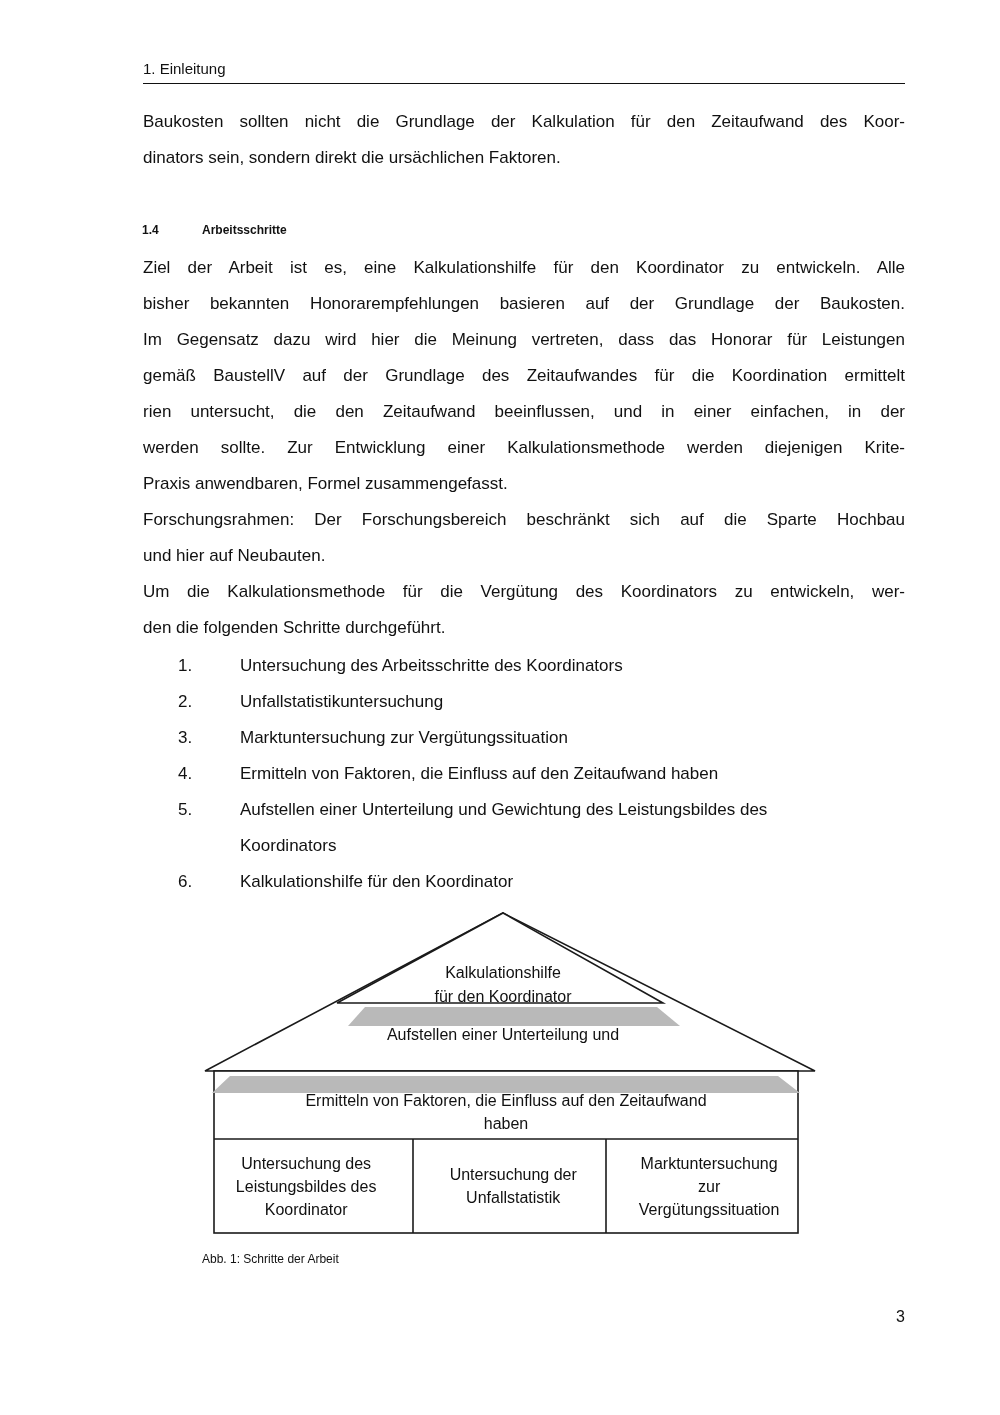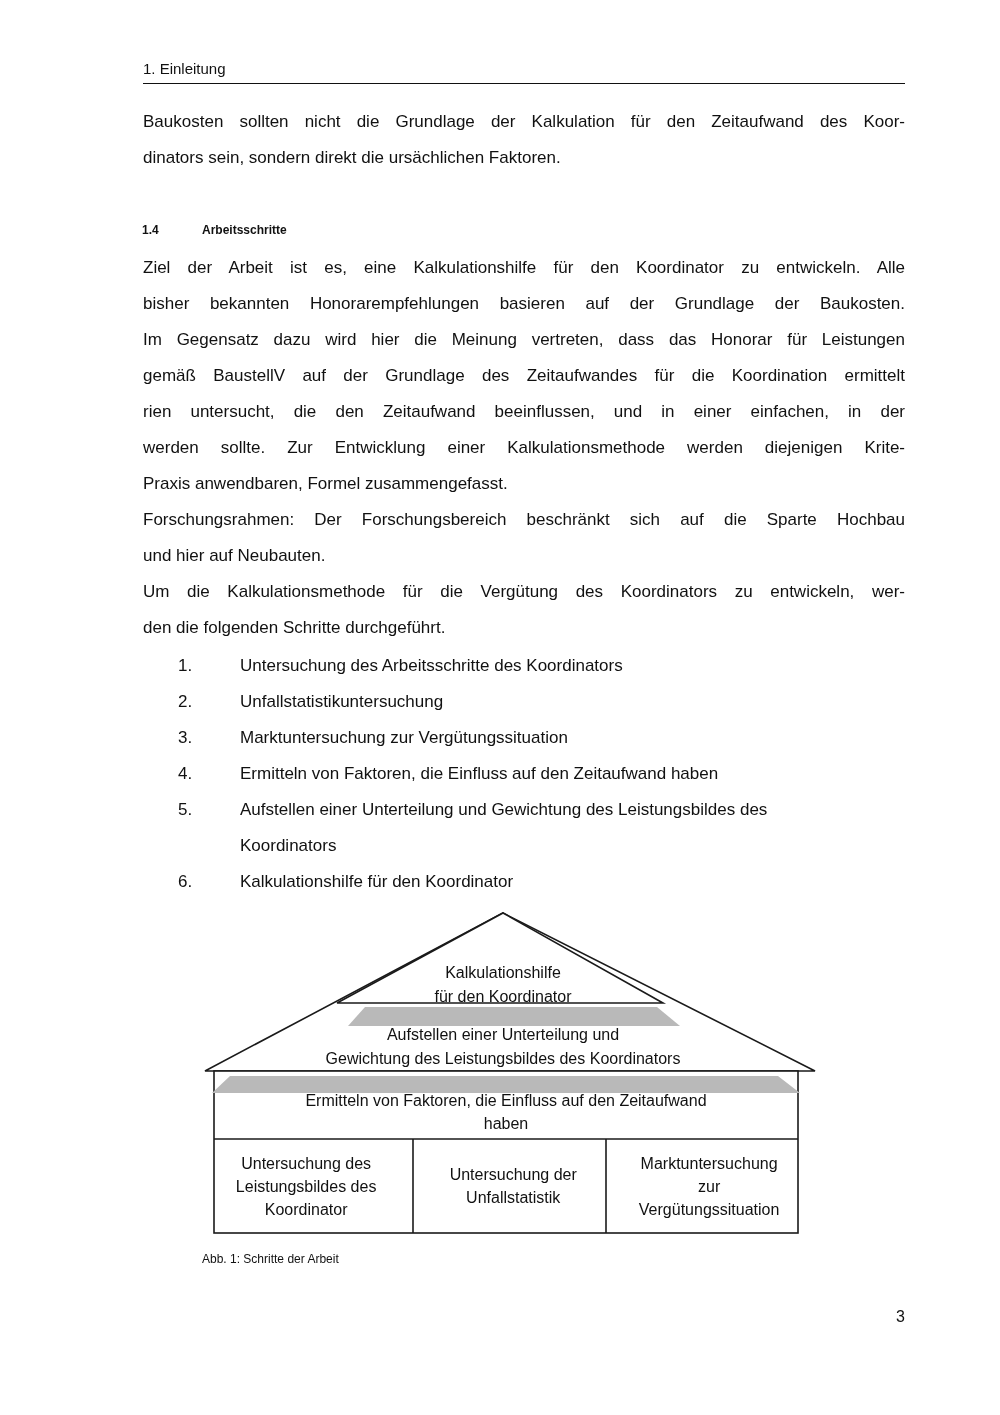--- a/index.html
+++ b/index.html
@@ -157,21 +157,20 @@
       <line x1="213" y1="234" x2="213" y2="328" stroke-width="1.6" stroke="#1a1a1a"></line>
       <line x1="406" y1="234" x2="406" y2="328" stroke-width="1.6" stroke="#1a1a1a"></line>
     </svg>
 
     <div class="d-label d-rooftop">
         <div class="ln">Kalkulationshilfe</div>
         <div class="ln">für den Koordinator</div>
       </div>
     <div class="d-label d-roofmid">
         <div class="ln">Aufstellen einer Unterteilung und</div>
-        <div class="ln">Gewichtung des Leistungsbildes des Koordinators</div>
       </div>
     <div class="d-label d-band">
         <div class="ln">Ermitteln von Faktoren, die Einfluss auf den Zeitaufwand</div>
         <div class="ln">haben</div>
       </div>
 
     <div class="d-cells">
       <div class="d-cell">
           <div class="ln">Untersuchung des</div>
           <div class="ln">Leistungsbildes des</div>

